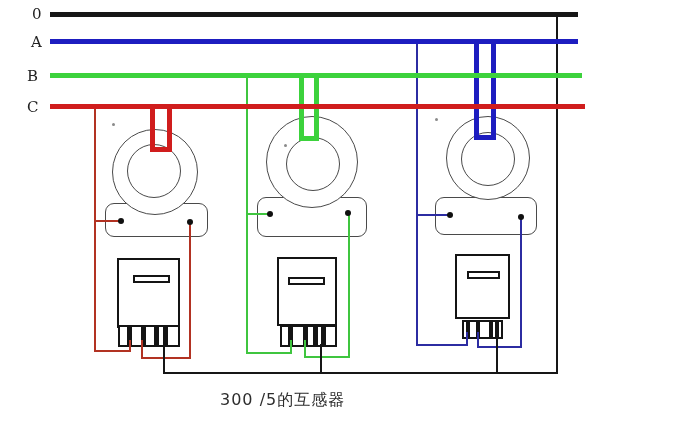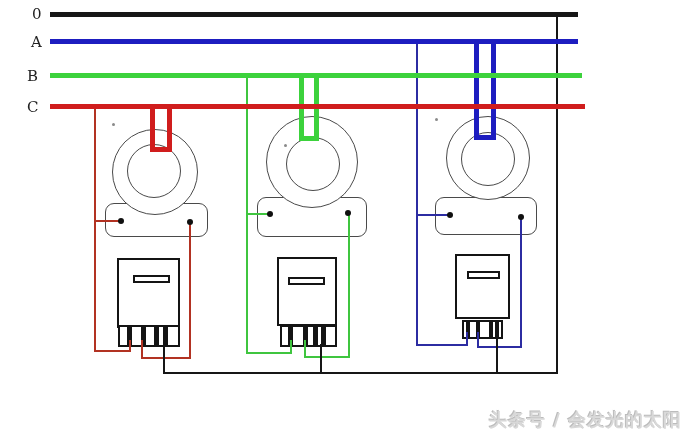--- a/index.html
+++ b/index.html
@@ -115,15 +115,15 @@
   <div class="wire" style="left: 50px; top: 12px; width: 528px; height: 5px; background-color: rgb(22, 22, 22);"></div>
   <div class="wire" style="left: 50px; top: 39px; width: 528px; height: 5px; background-color: rgb(29, 29, 192);"></div>
   <div class="wire" style="left: 50px; top: 73px; width: 532px; height: 5px; background-color: rgb(60, 210, 60);"></div>
   <div class="wire" style="left: 50px; top: 104px; width: 535px; height: 5px; background-color: rgb(208, 29, 29);"></div>
 
   <span class="bus-label" style="left:32px;top:5px;">0</span>
   <span class="bus-label" style="left:31px;top:33px;">A</span>
   <span class="bus-label" style="left:27px;top:67px;">B</span>
   <span class="bus-label" style="left:27px;top:98px;">C</span>
 
-  <div class="watermark" style="right:8px;top:408px;">头条号 / 会发光的太阳</div>
+  <div class="caption" style="left:220px;top:390px;">300 /5的互感器</div>
 
 </div>
 
 </body></html>

